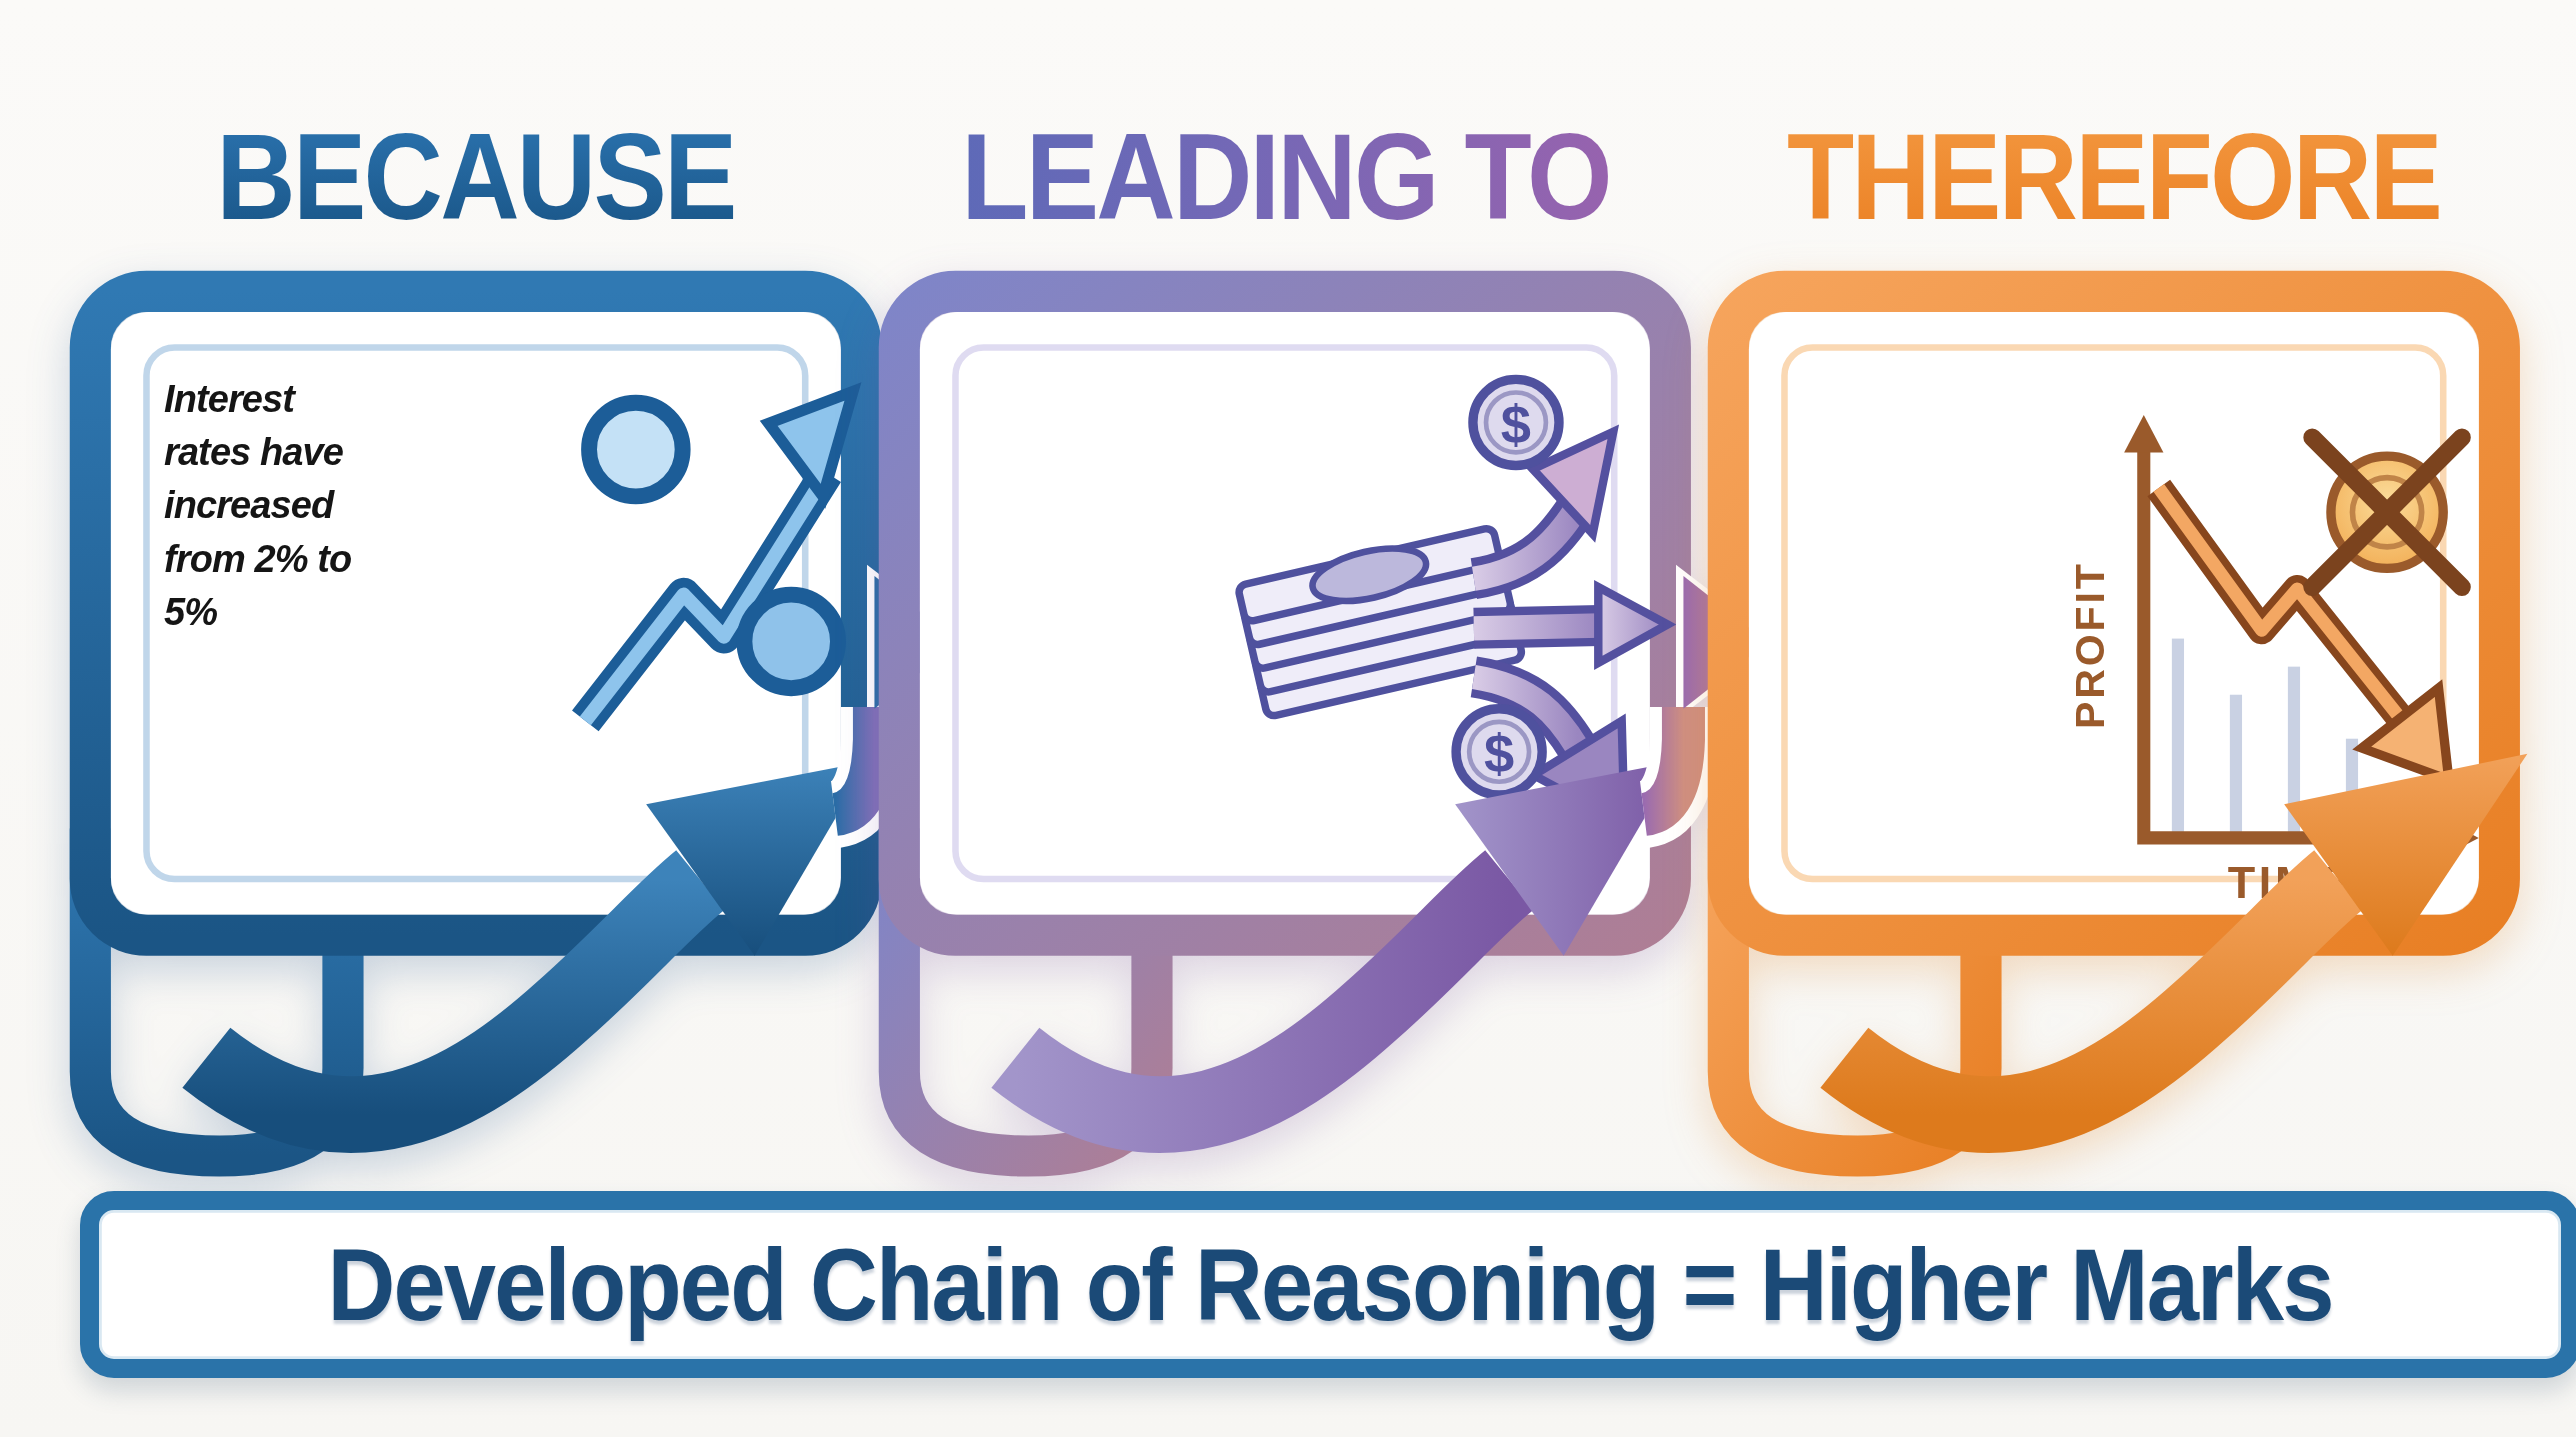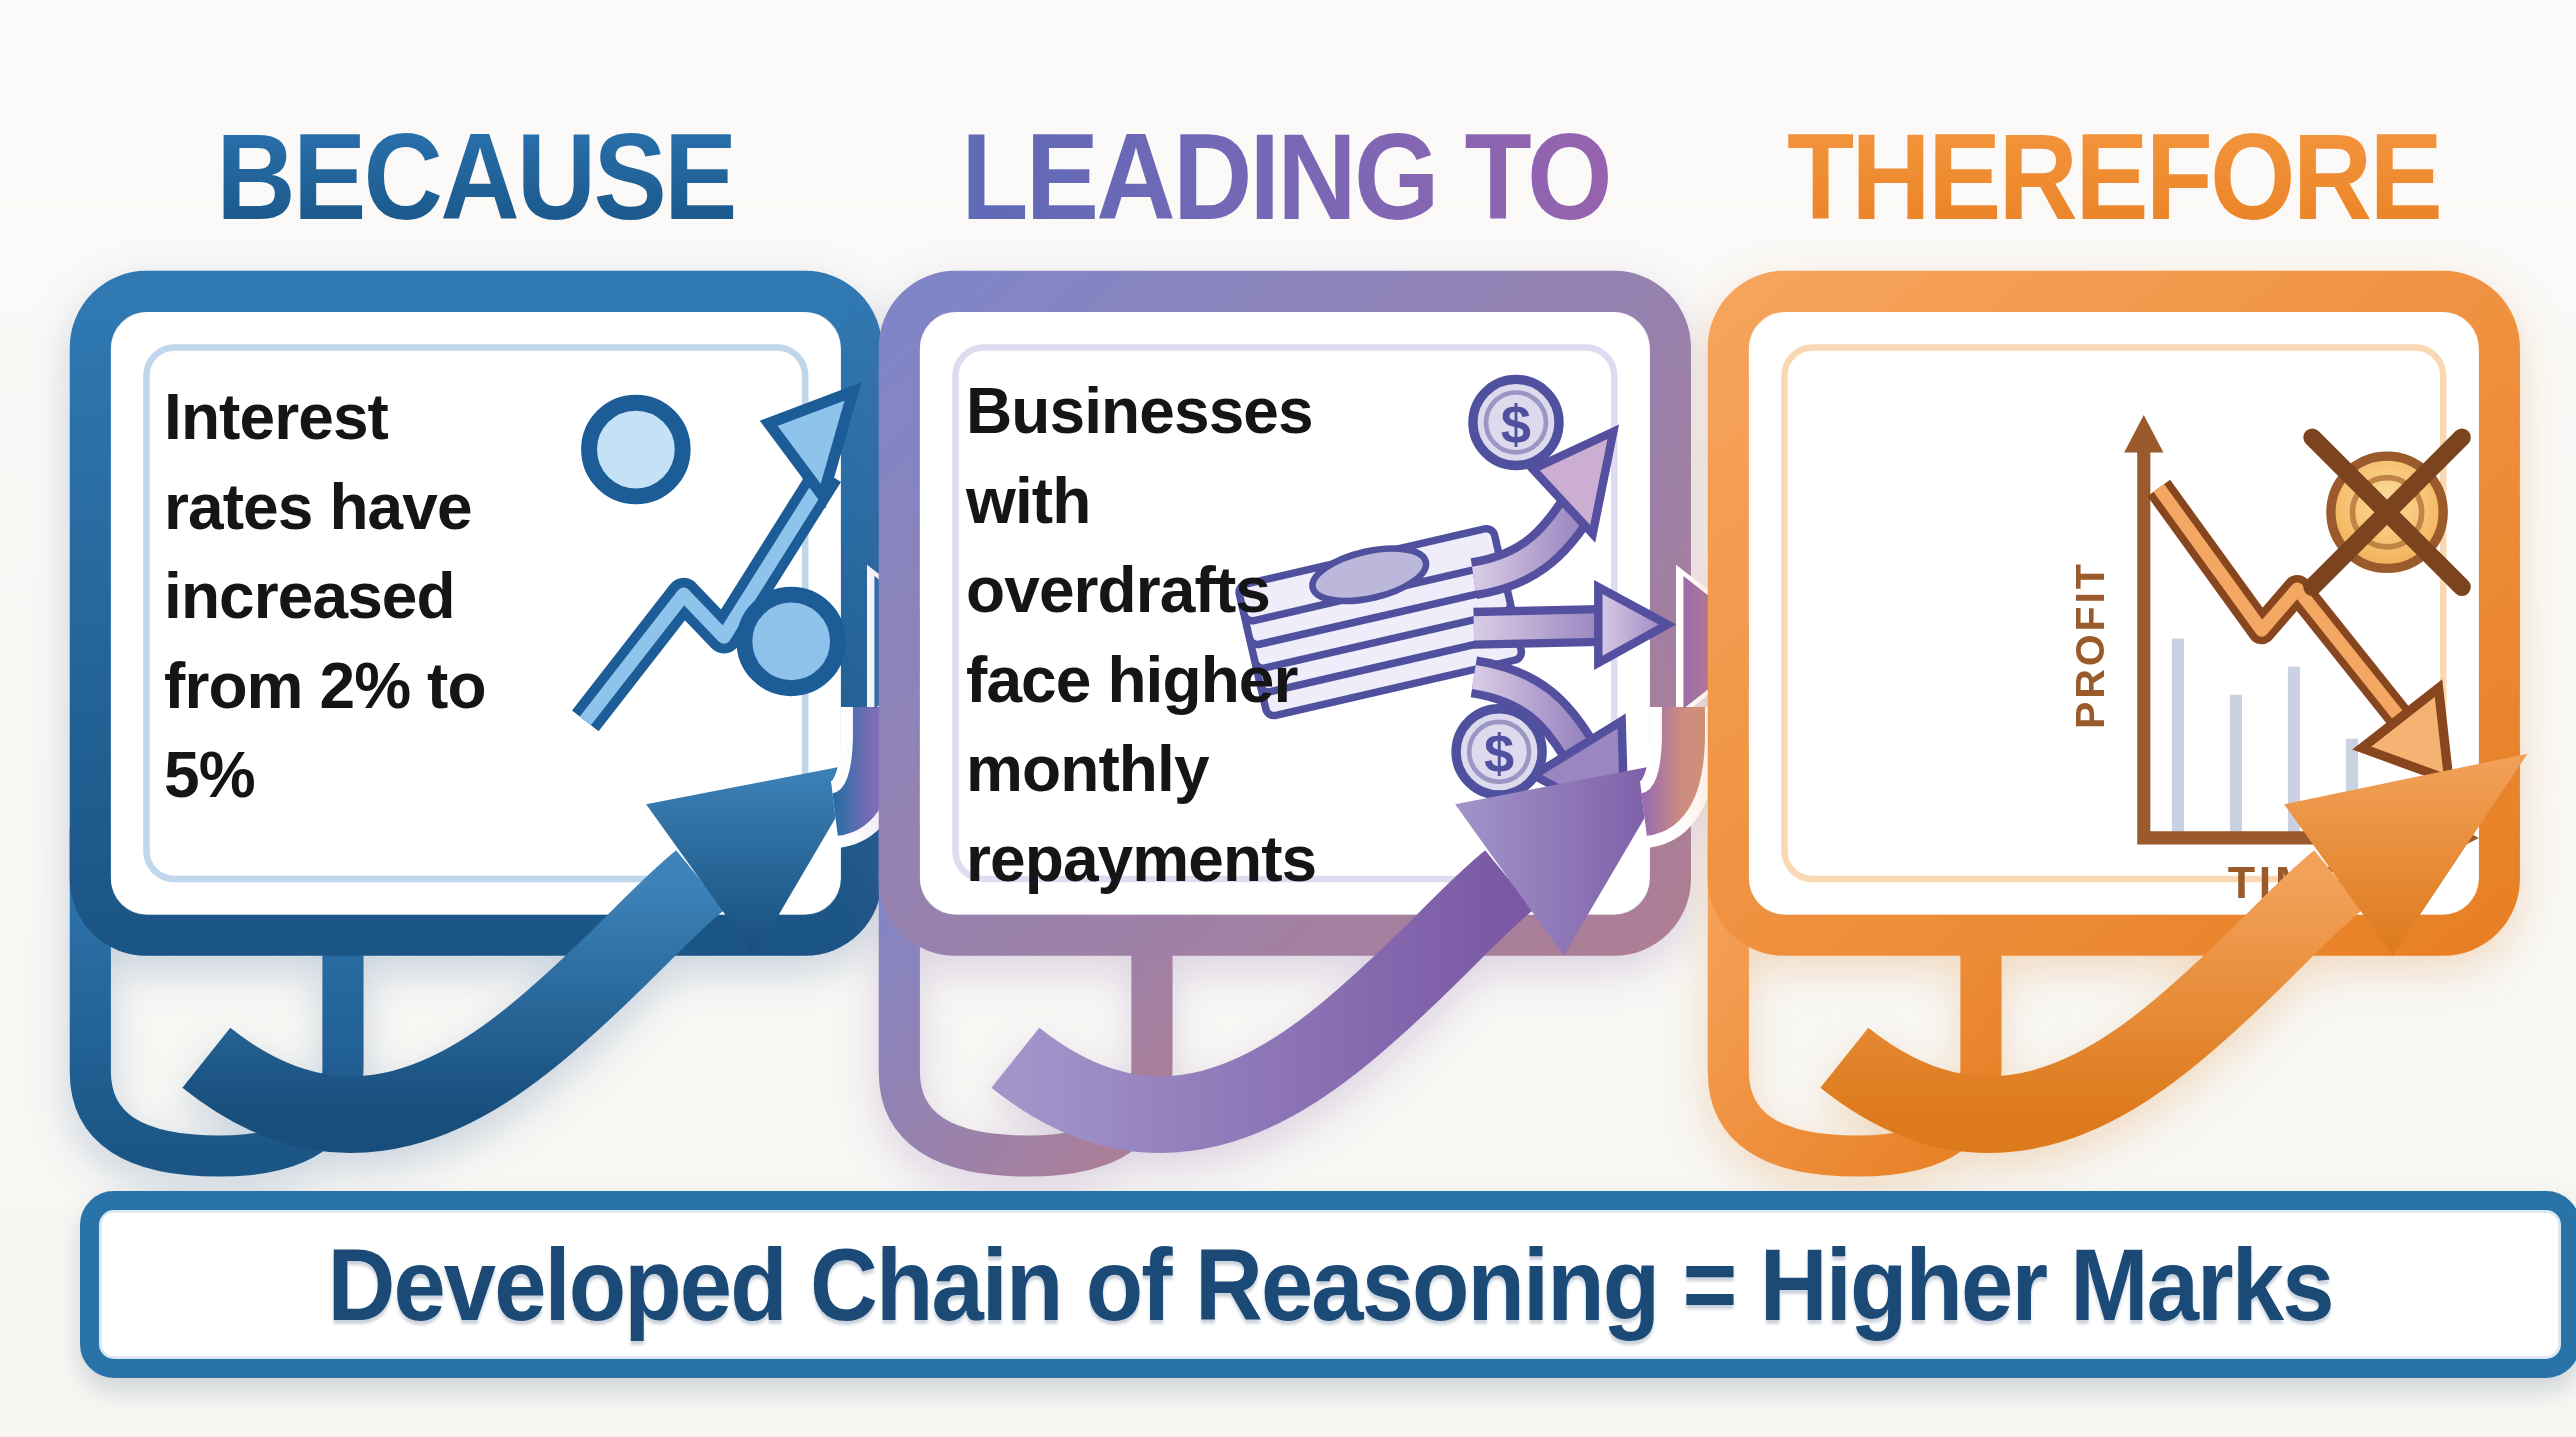--- a/index.html
+++ b/index.html
@@ -26,22 +26,23 @@
   }
 
   
   .panel-svg{position:absolute;top:267px;width:917px;height:964px;}
   .p1{left:66px;filter:drop-shadow(0 15px 20.6px rgba(30,80,140,.22));}
   .p2{left:875px;filter:drop-shadow(0 15px 20.6px rgba(120,80,160,.22));}
   .p3{left:1704px;filter:drop-shadow(0 15px 20.6px rgba(220,130,40,.25));}
 
   .panel-text{
     position:absolute;font-weight:bold;color:#151515;
-    font-size:64px;line-height:1.40;letter-spacing:-0.9px;
+    font-size:38px;line-height:1.40;letter-spacing:-0.9px;
     white-space:pre-line;
+    font-style:italic;
   }
   .t1{left:164px;top:373px;width:449px;}
   .t2{left:966px;top:367px;width:496px;}
   .t3{left:1802px;top:365px;width:524px;}
 
   
   .banner{
     position:absolute;left:80px;top:1191px;width:2500px;height:187px;
     box-sizing:border-box;background:#ffffff;
     border:19px solid #2a73a9;border-radius:34px;
@@ -219,25 +220,19 @@
       <path d="M 150,845 C 300,965 430,885 530,795 C 600,733 635,690 678,655" fill="none" stroke="url(#swoosh3)" stroke-width="82"></path>
       <polygon points="620,574 736,736 880,520" fill="url(#swoosh3)"></polygon>
     </g>
   </svg>
 
   <div class="panel-text t1">Interest
 rates have
 increased
 from 2% to
 5%</div>
-  <div class="panel-text t2">Businesses
-with
-overdrafts
-face higher
-monthly
-repayments</div>
 
   <div class="banner">
     <div class="banner-text">Developed Chain of Reasoning = Higher Marks</div>
   </div>
 
 </div>
 
 
 </body></html>

